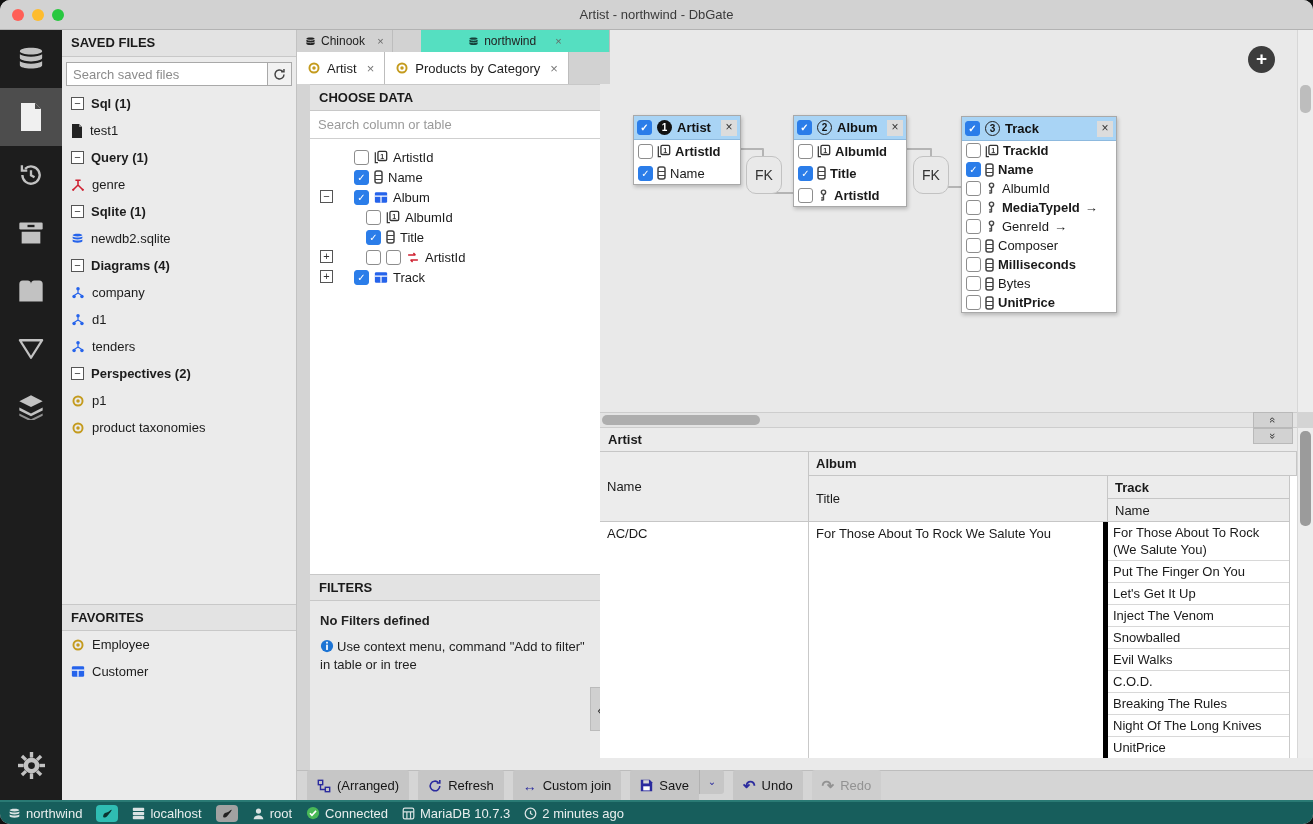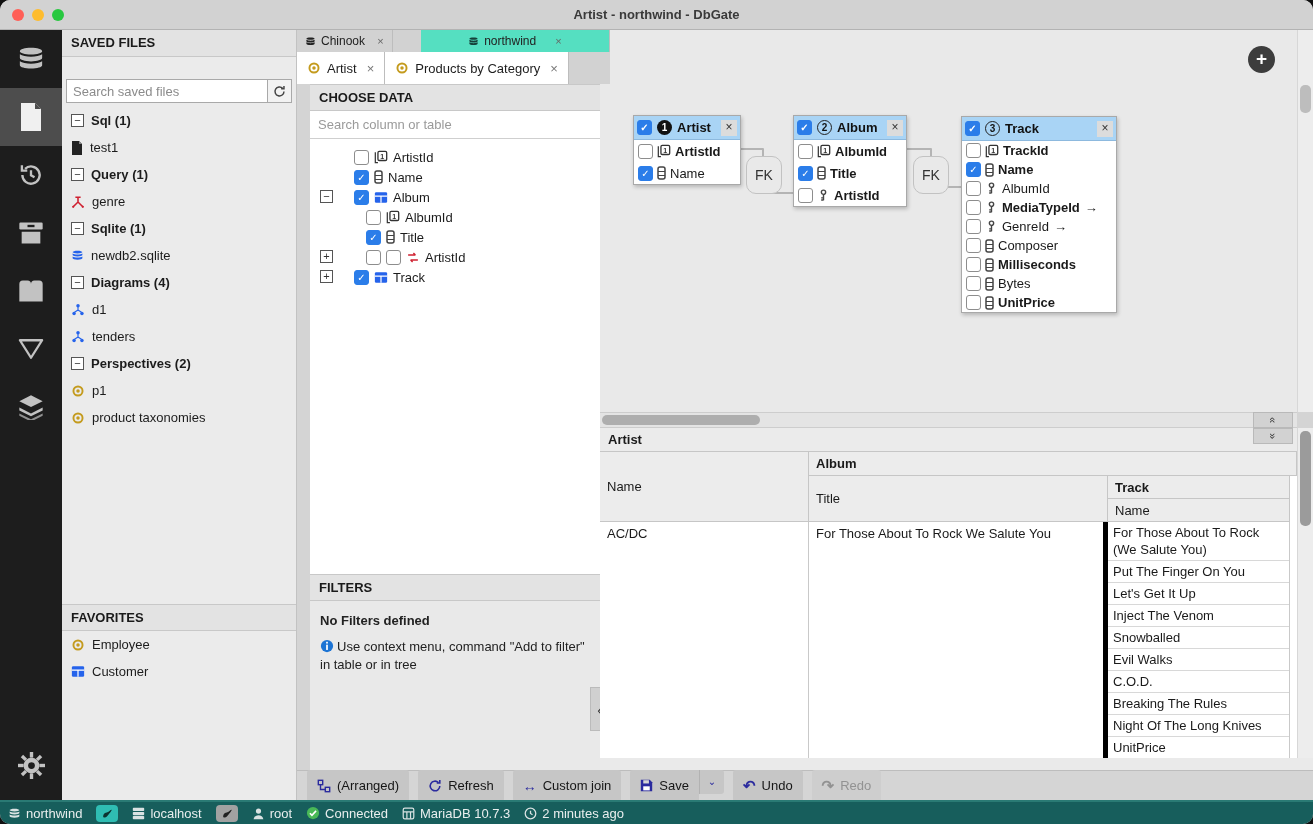--- a/index.html
+++ b/index.html
@@ -1,31 +1,31 @@
 <!DOCTYPE html>
 <html><head>
 <meta charset="utf-8">
 <style>
   html,body{margin:0;padding:0;background:#111;}
   body{width:1313px;height:824px;overflow:hidden;font-family:"Liberation Sans",sans-serif;}
   .window{position:relative;width:1313px;height:824px;border-radius:10px;overflow:hidden;background:#d4d4d4;}
   
-  .titlebar{position:absolute;left:0;top:0;width:1313px;height:30px;background:#d2d2d2;border-bottom:1px solid #b3b3b3;box-sizing:border-box;font-weight:bold;}
+  .titlebar{position:absolute;left:0;top:0;width:1313px;height:30px;background:#d2d2d2;border-bottom:1px solid #b3b3b3;box-sizing:border-box;}
   .tl{position:absolute;top:9px;width:12px;height:12px;border-radius:50%;}
   .tl.red{left:12px;background:#ff5f57;} .tl.yel{left:32px;background:#febc2e;} .tl.grn{left:52px;background:#28c840;}
   .wtitle{position:absolute;left:0;right:0;top:0;height:30px;line-height:30px;text-align:center;font-size:13px;color:#3a3a3a;}
   
   .rail{position:absolute;left:0;top:30px;width:62px;height:770px;background:#1d1d1d;}
   .rail-item{width:62px;height:58px;display:flex;align-items:center;justify-content:center;color:#c2c2c2;}
   .rail-item.active{background:#4d4d4d;color:#f0f0f0;}
   .rail-item.gear{position:absolute;bottom:6px;left:0;}
   
   .leftpanel{position:absolute;left:62px;top:30px;width:235px;height:770px;background:#ebebeb;border-right:1px solid #c2c2c2;box-sizing:border-box;}
   .p-head{height:27px;line-height:26px;background:#e3e3e3;border-bottom:1px solid #c8c8c8;font-weight:bold;font-size:13px;color:#1a1a1a;padding-left:9px;box-sizing:border-box;}
-  .searchrow{display:flex;margin:22px 4px 4px 4px;}
+  .searchrow{display:flex;margin:5px 4px 4px 4px;}
   .searchrow input{flex:1;height:24px;border:1px solid #a9a9a9;background:#fff;font-size:13px;padding:0 6px;box-sizing:border-box;font-family:"Liberation Sans",sans-serif;color:#222;}
   .searchrow input::placeholder{color:#8b8b8b;}
   .refbtn{width:24px;height:24px;border:1px solid #a9a9a9;border-left:none;background:#f2f2f2;display:flex;align-items:center;justify-content:center;color:#444;box-sizing:border-box;}
   .trow{height:27px;display:flex;align-items:center;font-size:13px;color:#1c1c1c;padding-left:9px;gap:7px;}
   .trow .glabel{font-weight:bold;}
   .expander{width:13px;height:13px;border:1px solid #555;background:#fff;font-size:11px;line-height:11px;text-align:center;color:#333;flex:none;box-sizing:border-box;}
   .icn{display:inline-flex;align-items:center;justify-content:center;flex:none;}
   .favorites{position:absolute;left:0;right:0;top:574px;}
   
   .tabstrip{position:absolute;left:297px;top:30px;width:313px;height:54px;background:#d2d2d2;z-index:6;}
@@ -256,20 +256,31 @@
           <span class="icn" style="color: rgb(37, 99, 235);">
             <svg width="13" height="13" viewBox="0 0 16 14">
               <path fill="currentColor" d="M8 1c3.3 0 6 .8 6 1.8S11.3 4.6 8 4.6 2 3.8 2 2.8 4.7 1 8 1zM2 4.5c1.2.8 3.4 1.3 6 1.3s4.8-.5 6-1.3v2c0 1-2.7 1.8-6 1.8S2 7.5 2 6.5zm0 3.7c1.2.8 3.4 1.3 6 1.3s4.8-.5 6-1.3v2.1c0 1-2.7 1.8-6 1.8s-6-.8-6-1.8z"></path>
             </svg>
           </span>
           <span class="ilabel">newdb2.sqlite</span>
         </div>
         <div class="trow">
           <span class="expander">−</span>
           <span class="glabel">Diagrams (4)</span>
+        </div>
+        <div class="trow">
+          <span class="icn" style="color: rgb(37, 99, 235);">
+            <svg width="14" height="14" viewBox="0 0 16 16">
+              <path d="M8 4.5V8M8 8 4 10.5M8 8l4 2.5" stroke="currentColor" stroke-width="1.3" fill="none"></path>
+              <circle cx="8" cy="3" r="2" fill="currentColor"></circle>
+              <circle cx="3.5" cy="12" r="2" fill="currentColor"></circle>
+              <circle cx="12.5" cy="12" r="2" fill="currentColor"></circle>
+            </svg>
+          </span>
+          <span class="ilabel">company</span>
         </div>
         <div class="trow">
           <span class="icn" style="color: rgb(37, 99, 235);">
             <svg width="14" height="14" viewBox="0 0 16 16">
               <path d="M8 4.5V8M8 8 4 10.5M8 8l4 2.5" stroke="currentColor" stroke-width="1.3" fill="none"></path>
               <circle cx="8" cy="3" r="2" fill="currentColor"></circle>
               <circle cx="3.5" cy="12" r="2" fill="currentColor"></circle>
               <circle cx="12.5" cy="12" r="2" fill="currentColor"></circle>
             </svg>
           </span>

